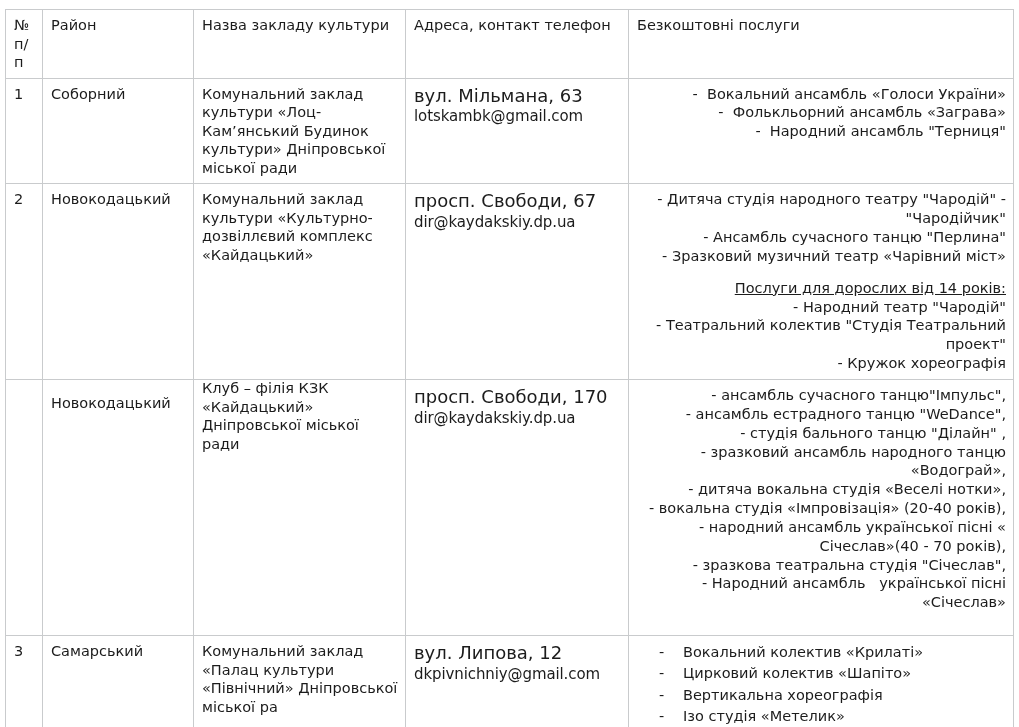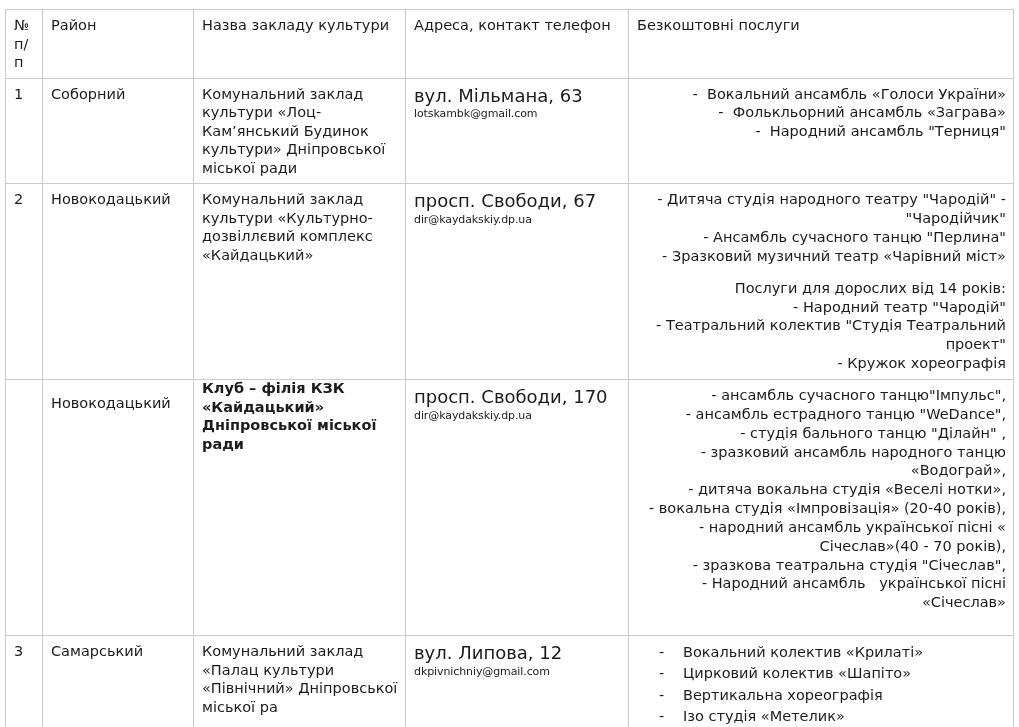--- a/index.html
+++ b/index.html
@@ -76,38 +76,39 @@
   .name-cell { padding-top: 7px; line-height: 1.30; }
 
   .addr-cell { padding-top: 7px; }
 
   .addr-street {
     font-size: 18px;
     line-height: 1.26;
     display: block;
   }
   .addr-email {
-    font-size: 11px;
+    font-size: 15px;
     line-height: 1.28;
     display: block;
     letter-spacing: -0.1px;
   }
 
   .svc-cell { padding-top: 6px; }
 
   
   .svc-line {
     display: block;
     font-size: 14.5px;
     line-height: 1.30;
     white-space: pre-wrap;
     text-align: right;
   }
   .svc-line.blank { height: 13px; }
   .svc-line.heading {
+    text-decoration: underline;
     margin-left: 13px;
   }
 
   
   .svc-dashlist {
     display: block;
     margin: 0;
     padding: 0;
   }
   .svc-dashrow {
@@ -123,21 +124,21 @@
   }
   .svc-dashrow .txt { flex: 1 1 auto; }
 
   
   tr.row-1 td { height: 90px; }
   tr.row-2 td { height: 176px; }
   tr.row-2b td { height: 243px; }
   tr.row-3 td { height: 100px; }
 
   
-  .name-cell-raised { position: relative; top: -7px; font-weight: bold; }
+  .name-cell-raised { position: relative; top: -7px; }
   .district-cell-lowered { position: relative; top: 8px; }
 </style>
 </head>
 <body>
 
 <div class="page">
 
   <table class="culture-table">
     <colgroup>
       <col class="c-num">

